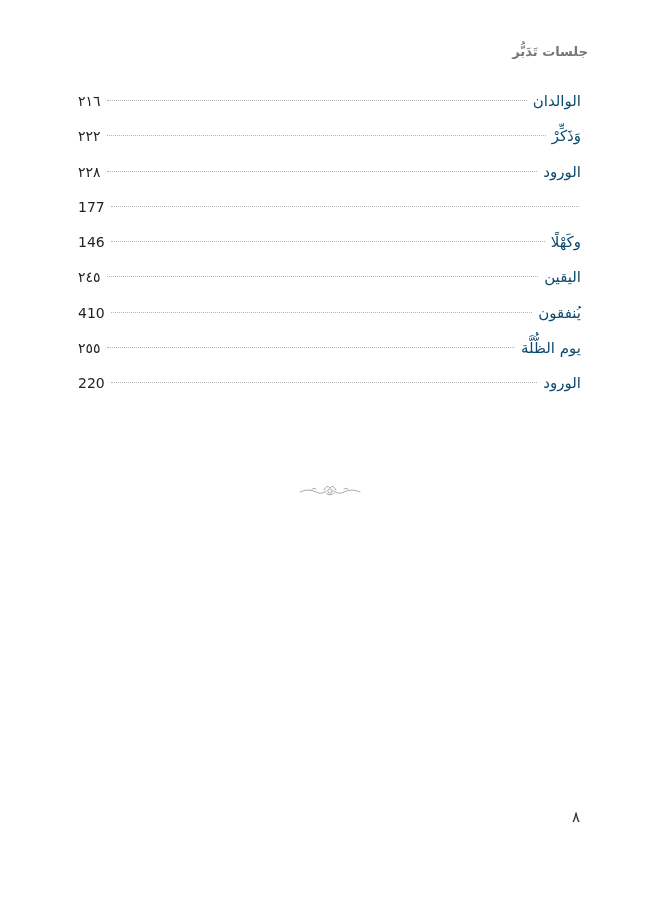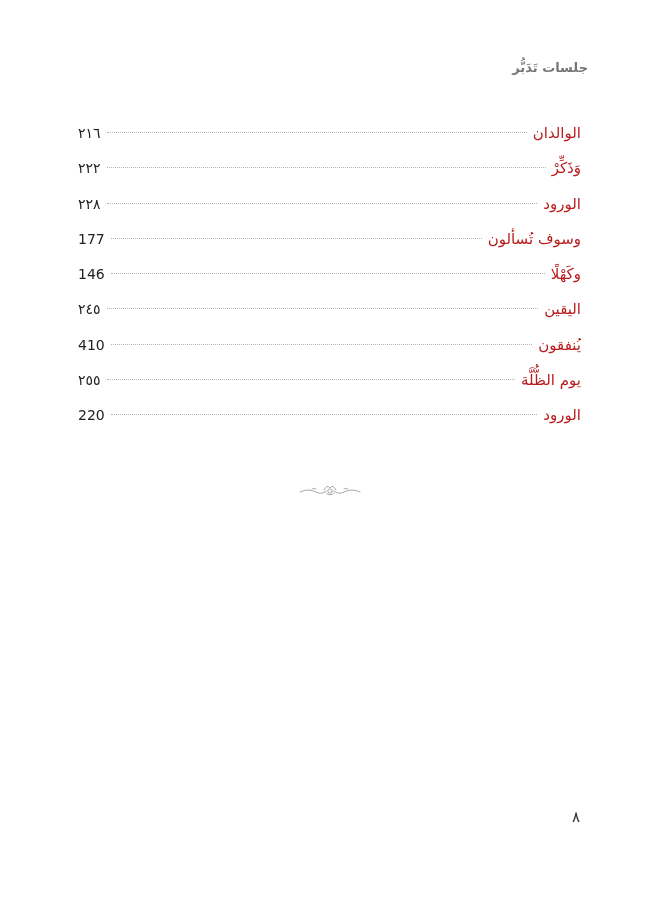--- a/index.html
+++ b/index.html
@@ -10,21 +10,21 @@
     body {
       width: 660px;
       height: 900px;
       position: relative;
       overflow: hidden;
       font-family: "DejaVu Sans", sans-serif;
       color: #1a1a1a;
     }
     .running-header {
       position: absolute;
-      top: 60px;
+      top: 44px;
       right: 72px;
       font-size: 13px;
       color: #777777;
       direction: rtl;
       font-weight: bold;
     }
     .toc {
       position: absolute;
       top: 88px;
       left: 78px;
@@ -34,37 +34,36 @@
     .toc-row {
       display: flex;
       flex-direction: row;
       align-items: baseline;
       height: 35.3px;
       line-height: 26px;
     }
     .toc-title {
       font-size: 15px;
       white-space: nowrap;
-      color: #b91c1c;
+      color: #0c4a6e;
       padding-left: 4px;
     }
     .toc-leader {
       flex: 1;
       border-bottom: 1px dotted #b5b5b5;
       margin: 0 2px;
       position: relative;
       top: -5px;
     }
     .toc-page {
       font-size: 14px;
       white-space: nowrap;
       color: #222222;
       padding-right: 4px;
       font-family: "DejaVu Sans", sans-serif;
-      margin-top: 32px;
     }
     .ornament {
       position: absolute;
       top: 480px;
       left: 298px;
       width: 64px;
       height: 20px;
     }
     .page-number {
       position: absolute;
@@ -89,21 +88,20 @@
     <span class="toc-title">وَذَكِّرْ</span>
     <span class="toc-leader"></span>
     <span class="toc-page">٢٢٢</span>
   </div>
   <div class="toc-row">
     <span class="toc-title">الورود</span>
     <span class="toc-leader"></span>
     <span class="toc-page">٢٢٨</span>
   </div>
   <div class="toc-row">
-    <span class="toc-title">وسوف تُسألون</span>
     <span class="toc-leader"></span>
     <span class="toc-page">177</span>
   </div>
   <div class="toc-row">
     <span class="toc-title">وكَهْلًا</span>
     <span class="toc-leader"></span>
     <span class="toc-page">146</span>
   </div>
   <div class="toc-row">
     <span class="toc-title">اليقين</span>

